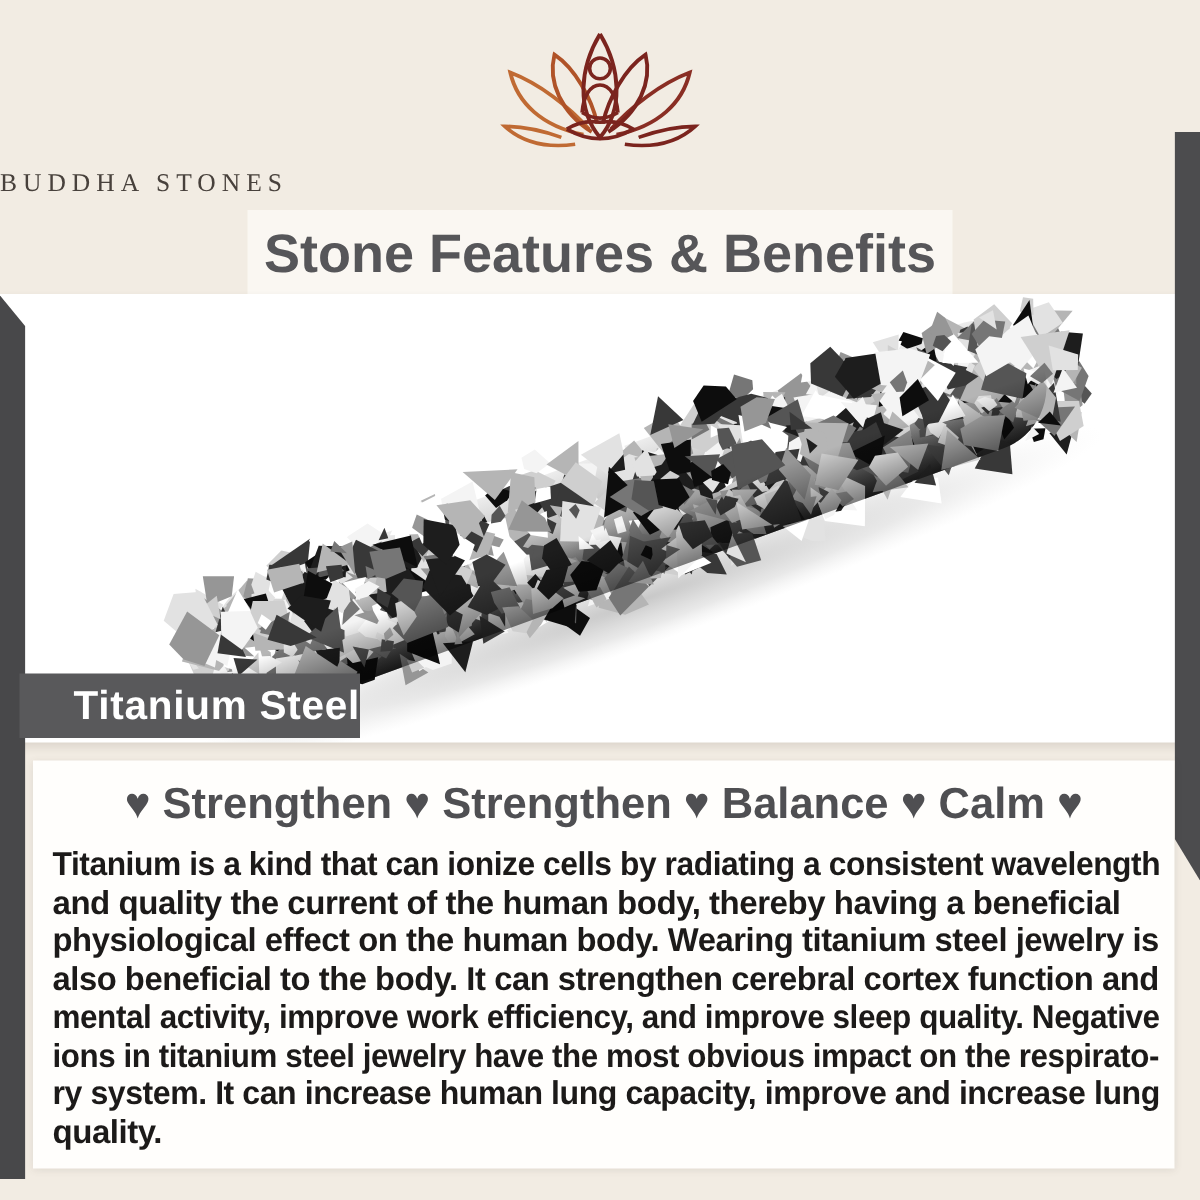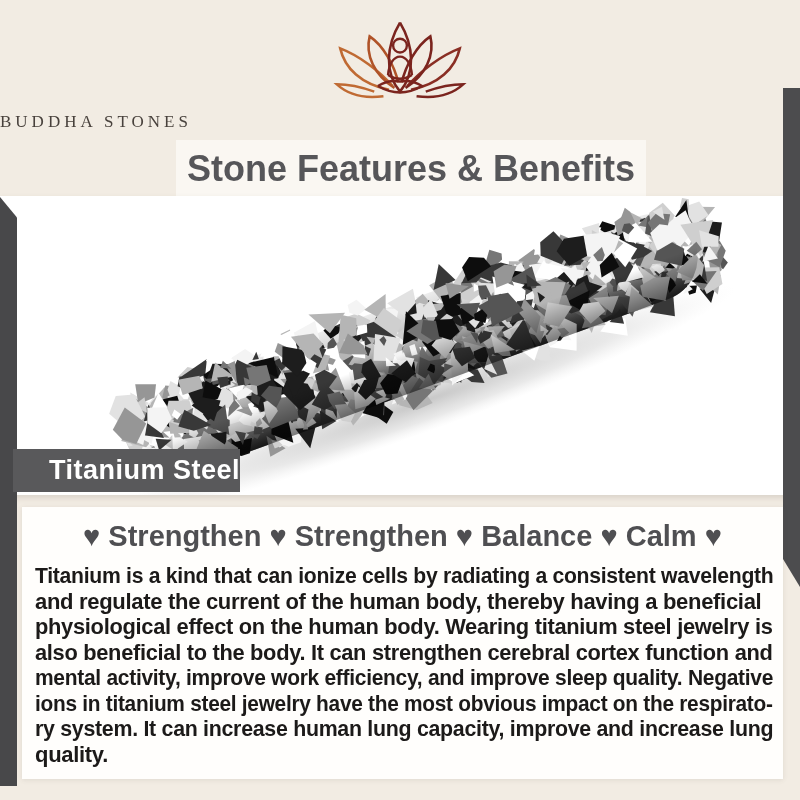--- a/index.html
+++ b/index.html
@@ -8,21 +8,21 @@
   .stage{position:relative;width:800px;height:800px;background:#f2ece3;}
 
   
   .brand{position:absolute;left:0;top:0;width:800px;height:140px;text-align:center;}
   .lotus{position:absolute;left:300px;top:18px;width:200px;height:92px;}
   .brand-name{position:absolute;left:0;top:112px;width:644px;text-align:left;
       font-family:"Liberation Serif", serif;font-size:17px;letter-spacing:4px;
       color:#48413c;font-weight:500;}
 
   
-  .title-band{position:absolute;left:176px;top:140px;width:470px;height:57px;
+  .title-band{position:absolute;left:165px;top:140px;width:470px;height:57px;
       background:#faf7f2;}
   .title-band .title{position:absolute;left:0;top:0;width:100%;height:57px;
       line-height:57px;text-align:center;font-weight:bold;font-size:36px;
       color:#565659;white-space:nowrap;}
 
   
   .photo-panel{position:absolute;left:0;top:196px;width:800px;height:299px;
       background:#ffffff;box-shadow:0 3px 6px rgba(70,60,50,.14);}
   .photo-panel svg{position:absolute;left:0;top:0;}
 
@@ -873,21 +873,21 @@
   <div class="ribbon-right"></div>
 
   <div class="stone-label">
     <span>Titanium Steel</span>
   </div>
 
   <section class="card">
     <div class="hearts fit">♥ Strengthen ♥ Strengthen ♥ Balance ♥ Calm ♥</div>
     <div class="para">
       <div class="pline fit" style="transform-origin: left center; transform: scaleX(0.96219);">Titanium is a kind that can ionize cells by radiating a consistent wavelength</div>
-      <div class="pline fit">and regulate the current of the human body, thereby having a beneficial</div>
+      <div class="pline fit">and quality the current of the human body, thereby having a beneficial</div>
       <div class="pline fit" style="transform-origin: left center; transform: scaleX(0.993271);">physiological effect on the human body. Wearing titanium steel jewelry is</div>
       <div class="pline fit" style="transform-origin: left center; transform: scaleX(0.991935);">also beneficial to the body. It can strengthen cerebral cortex function and</div>
       <div class="pline fit" style="transform-origin: left center; transform: scaleX(0.953488);">mental activity, improve work efficiency, and improve sleep quality. Negative</div>
       <div class="pline fit" style="transform-origin: left center; transform: scaleX(0.948586);">ions in titanium steel jewelry have the most obvious impact on the respirato-</div>
       <div class="pline fit" style="transform-origin: left center; transform: scaleX(0.971053);">ry system. It can increase human lung capacity, improve and increase lung</div>
       <div class="pline fit">quality.</div>
     </div>
   </section>
 
 </div>

